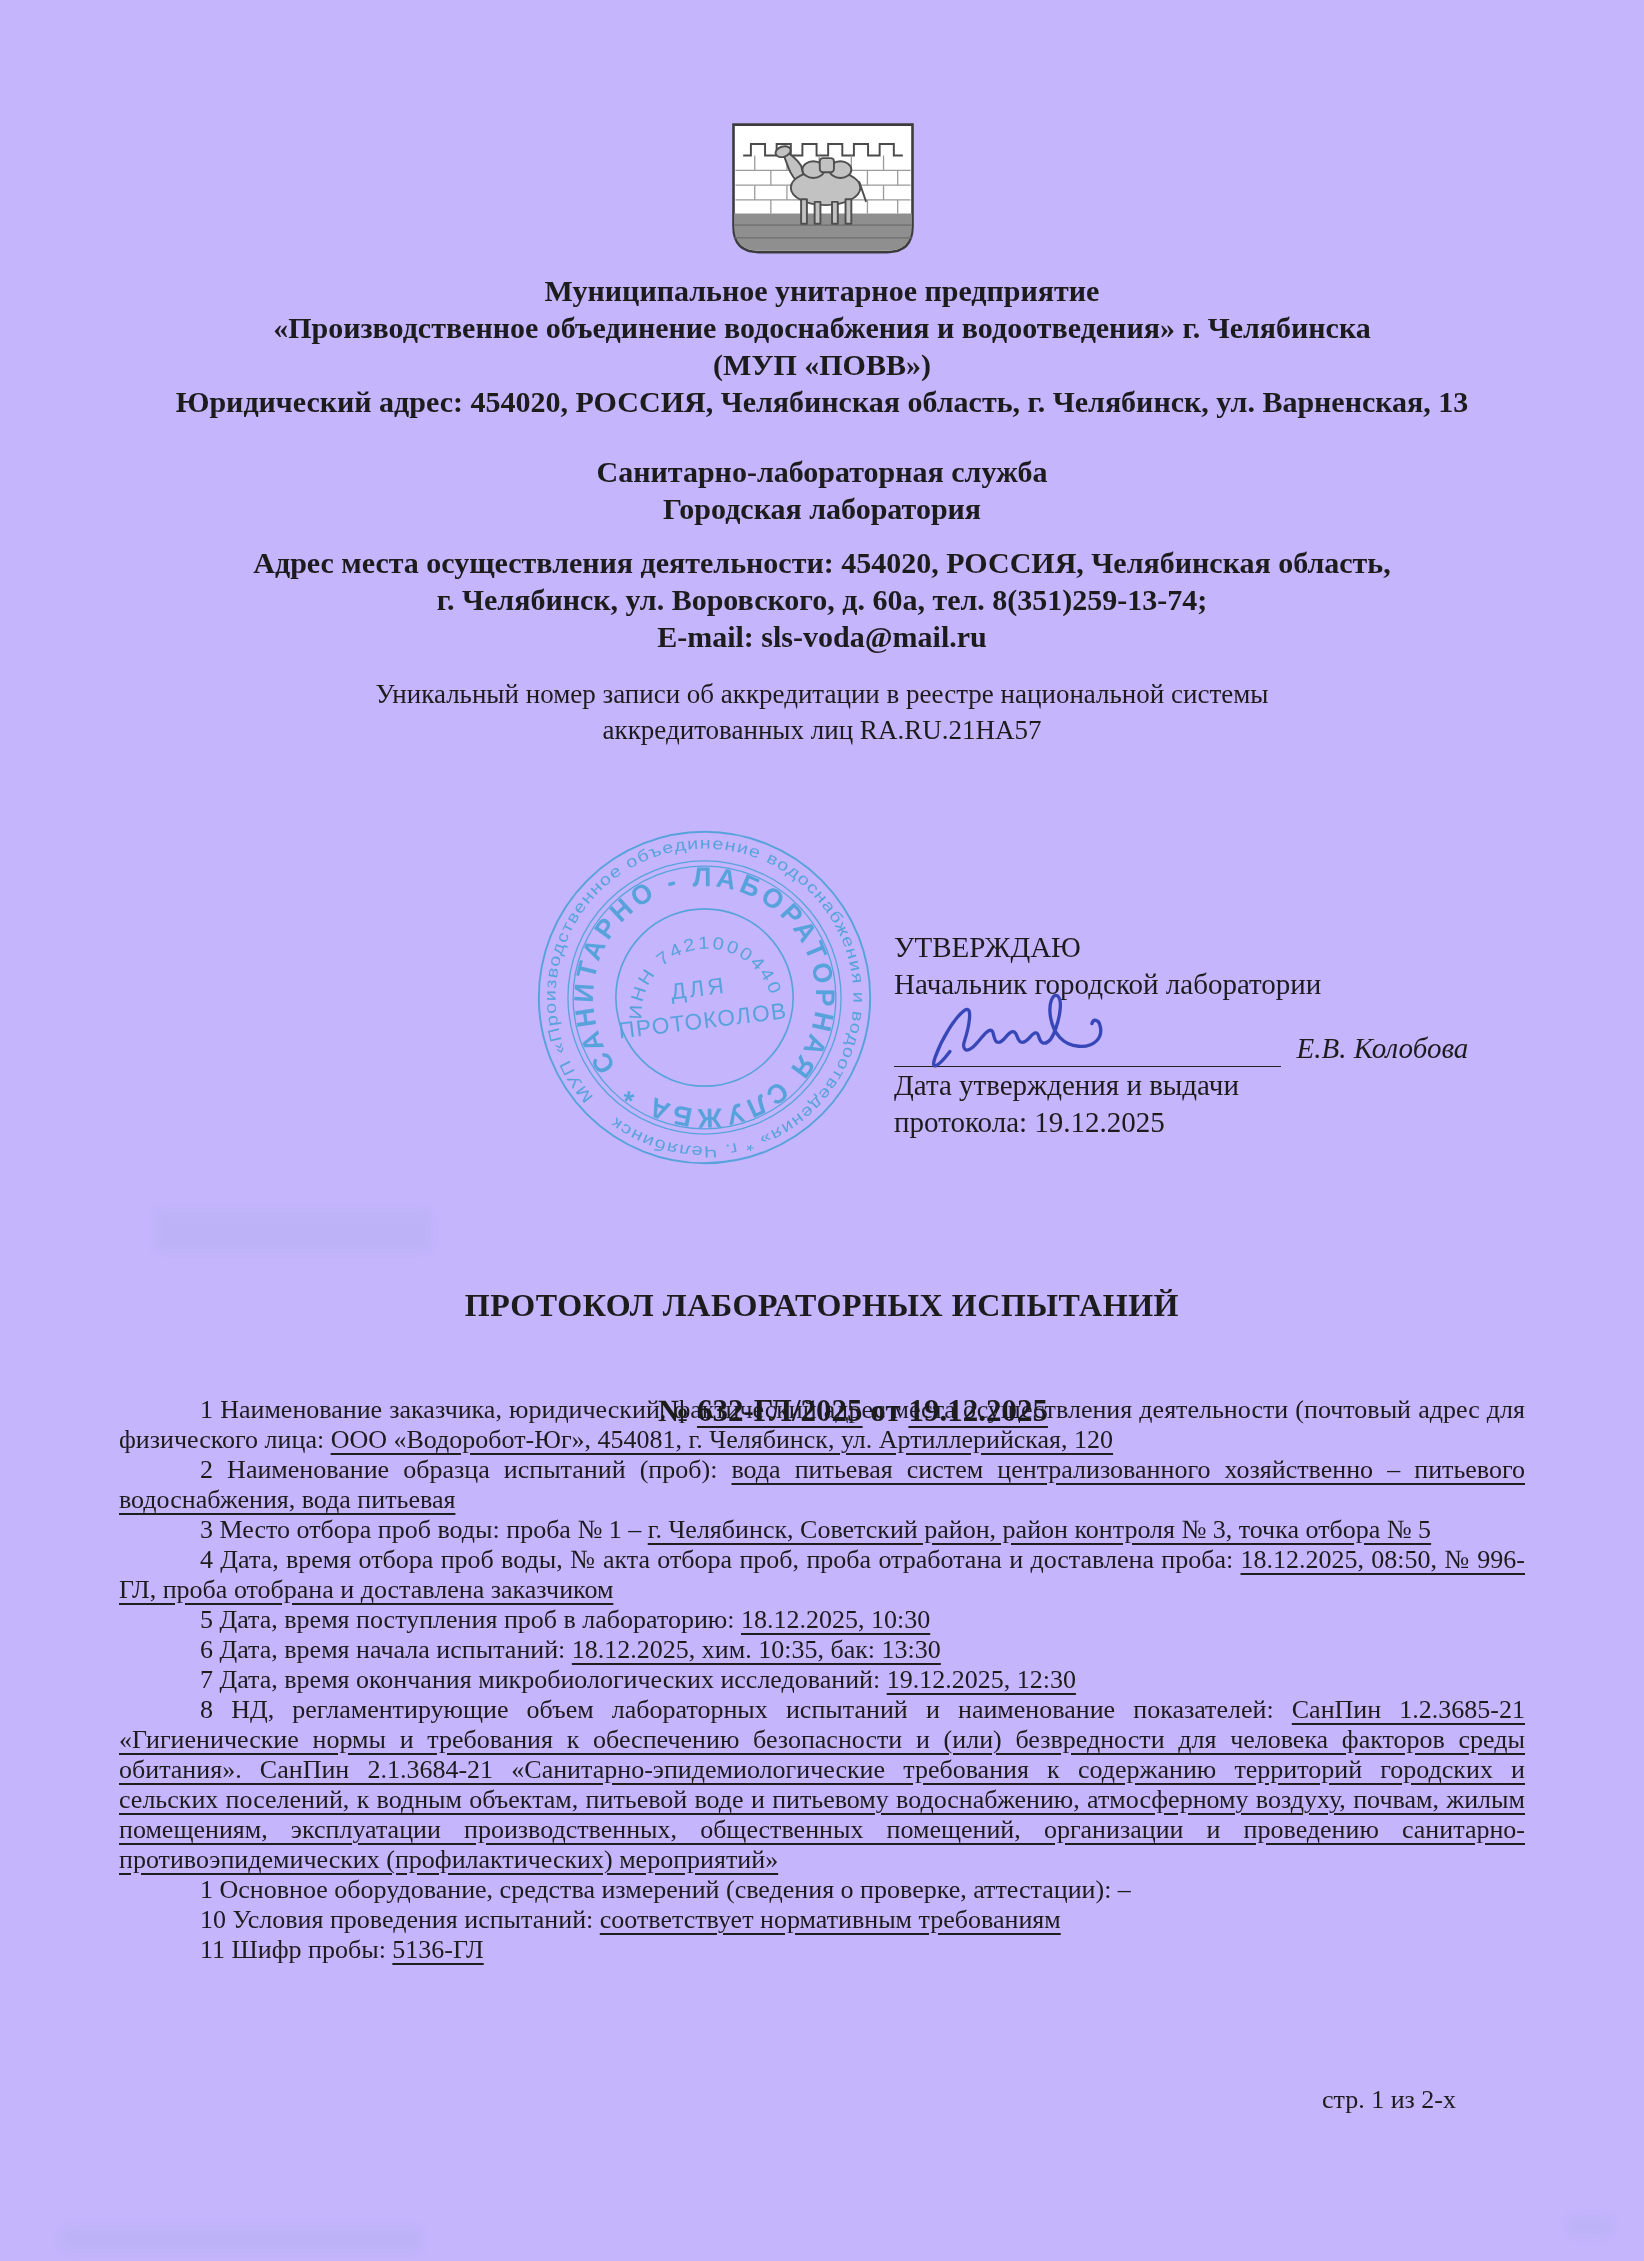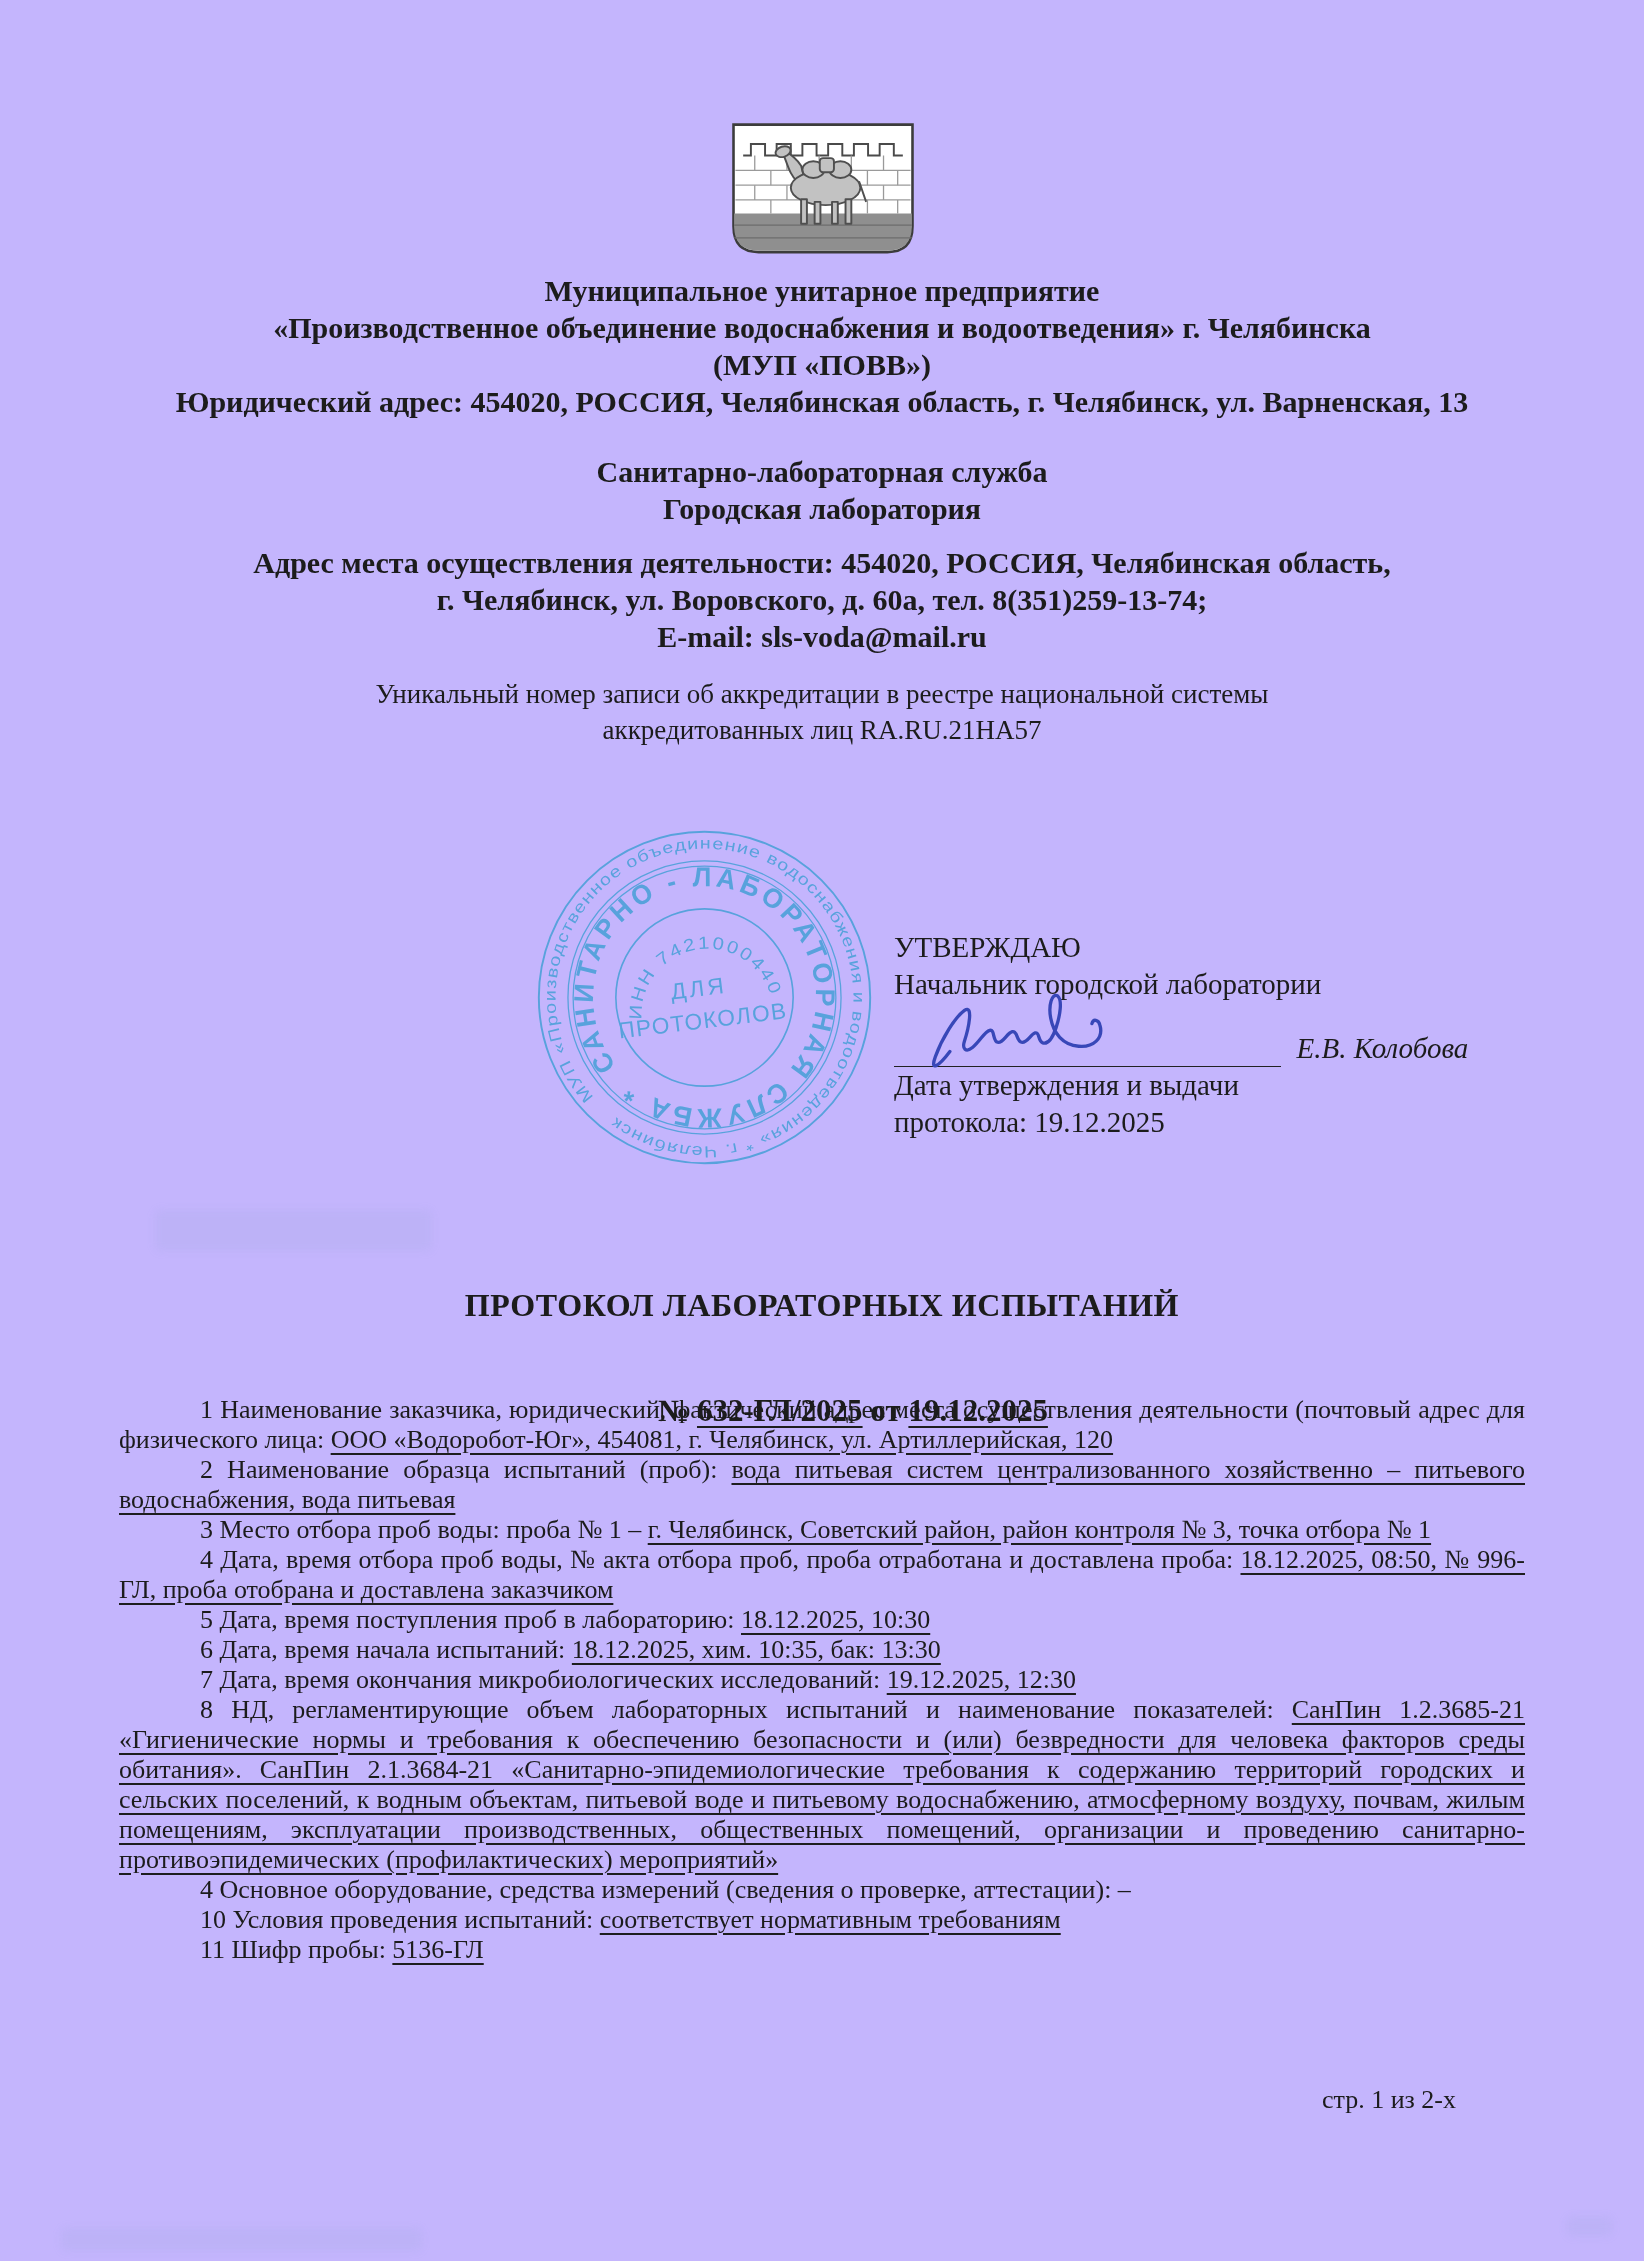--- a/index.html
+++ b/index.html
@@ -144,27 +144,27 @@
   </div>
 
   <div class="abs c title-main" style="top:1287px;">ПРОТОКОЛ ЛАБОРАТОРНЫХ ИСПЫТАНИЙ</div>
   <div class="abs c title-num" style="top:1357px;padding-left:31px;">
     <span>№ </span><span class="u">632-ГЛ/2025</span><span> от </span><span class="u">19.12.2025</span>
   </div>
 
   <div class="abs body-text" id="body-paragraphs" style="top:1395px;left:119px;width:1406px;">
       <p class="body-p"><span>1 Наименование заказчика, юридический, фактический адрес места осуществления деятельности (почтовый адрес для физического лица: </span><span class="u">ООО «Водоробот-Юг», 454081, г. Челябинск, ул. Артиллерийская, 120</span></p>
       <p class="body-p"><span>2 Наименование образца испытаний (проб): </span><span class="u">вода питьевая систем централизованного хозяйственно – питьевого водоснабжения, вода питьевая</span></p>
-      <p class="body-p"><span>3 Место отбора проб воды: проба № 1 – </span><span class="u">г. Челябинск, Советский район, район контроля № 3, точка отбора № 1</span></p>
+      <p class="body-p"><span>3 Место отбора проб воды: проба № 1 – </span><span class="u">г. Челябинск, Советский район, район контроля № 3, точка отбора № 5</span></p>
       <p class="body-p"><span>4 Дата, время отбора проб воды, № акта отбора проб, проба отработана и доставлена проба: </span><span class="u">18.12.2025, 08:50, № 996-ГЛ, проба отобрана и доставлена заказчиком</span></p>
       <p class="body-p"><span>5 Дата, время поступления проб в лабораторию: </span><span class="u">18.12.2025, 10:30</span></p>
       <p class="body-p"><span>6 Дата, время начала испытаний: </span><span class="u">18.12.2025, хим. 10:35, бак: 13:30</span></p>
       <p class="body-p"><span>7 Дата, время окончания микробиологических исследований: </span><span class="u">19.12.2025, 12:30</span></p>
       <p class="body-p"><span>8 НД, регламентирующие объем лабораторных испытаний и наименование показателей: </span><span class="u">СанПин 1.2.3685-21 «Гигиенические нормы и требования к обеспечению безопасности и (или) безвредности для человека факторов среды обитания». СанПин 2.1.3684-21 «Санитарно-эпидемиологические требования к содержанию территорий городских и сельских поселений, к водным объектам, питьевой воде и питьевому водоснабжению, атмосферному воздуху, почвам, жилым помещениям, эксплуатации производственных, общественных помещений, организации и проведению санитарно-противоэпидемических (профилактических) мероприятий»</span></p>
-      <p class="body-p"><span>4 Основное оборудование, средства измерений (сведения о проверке, аттестации): –</span></p>
+      <p class="body-p"><span>1 Основное оборудование, средства измерений (сведения о проверке, аттестации): –</span></p>
       <p class="body-p"><span>10 Условия проведения испытаний: </span><span class="u">соответствует нормативным требованиям</span></p>
       <p class="body-p"><span>11 Шифр пробы: </span><span class="u">5136-ГЛ</span></p>
     </div>
 
   <div class="abs footer" style="top:2085px;right:188px;">стр. 1 из 2-х</div>
 
   <div class="abs ghost" style="top:1210px;left:155px;width:277px;height:41px;"></div>
   <div class="abs ghost" style="top:2228px;left:61px;width:361px;height:23px;"></div>
   <div class="abs ghost" style="top:2217px;right:32px;width:45px;height:19.3px;"></div>
 

